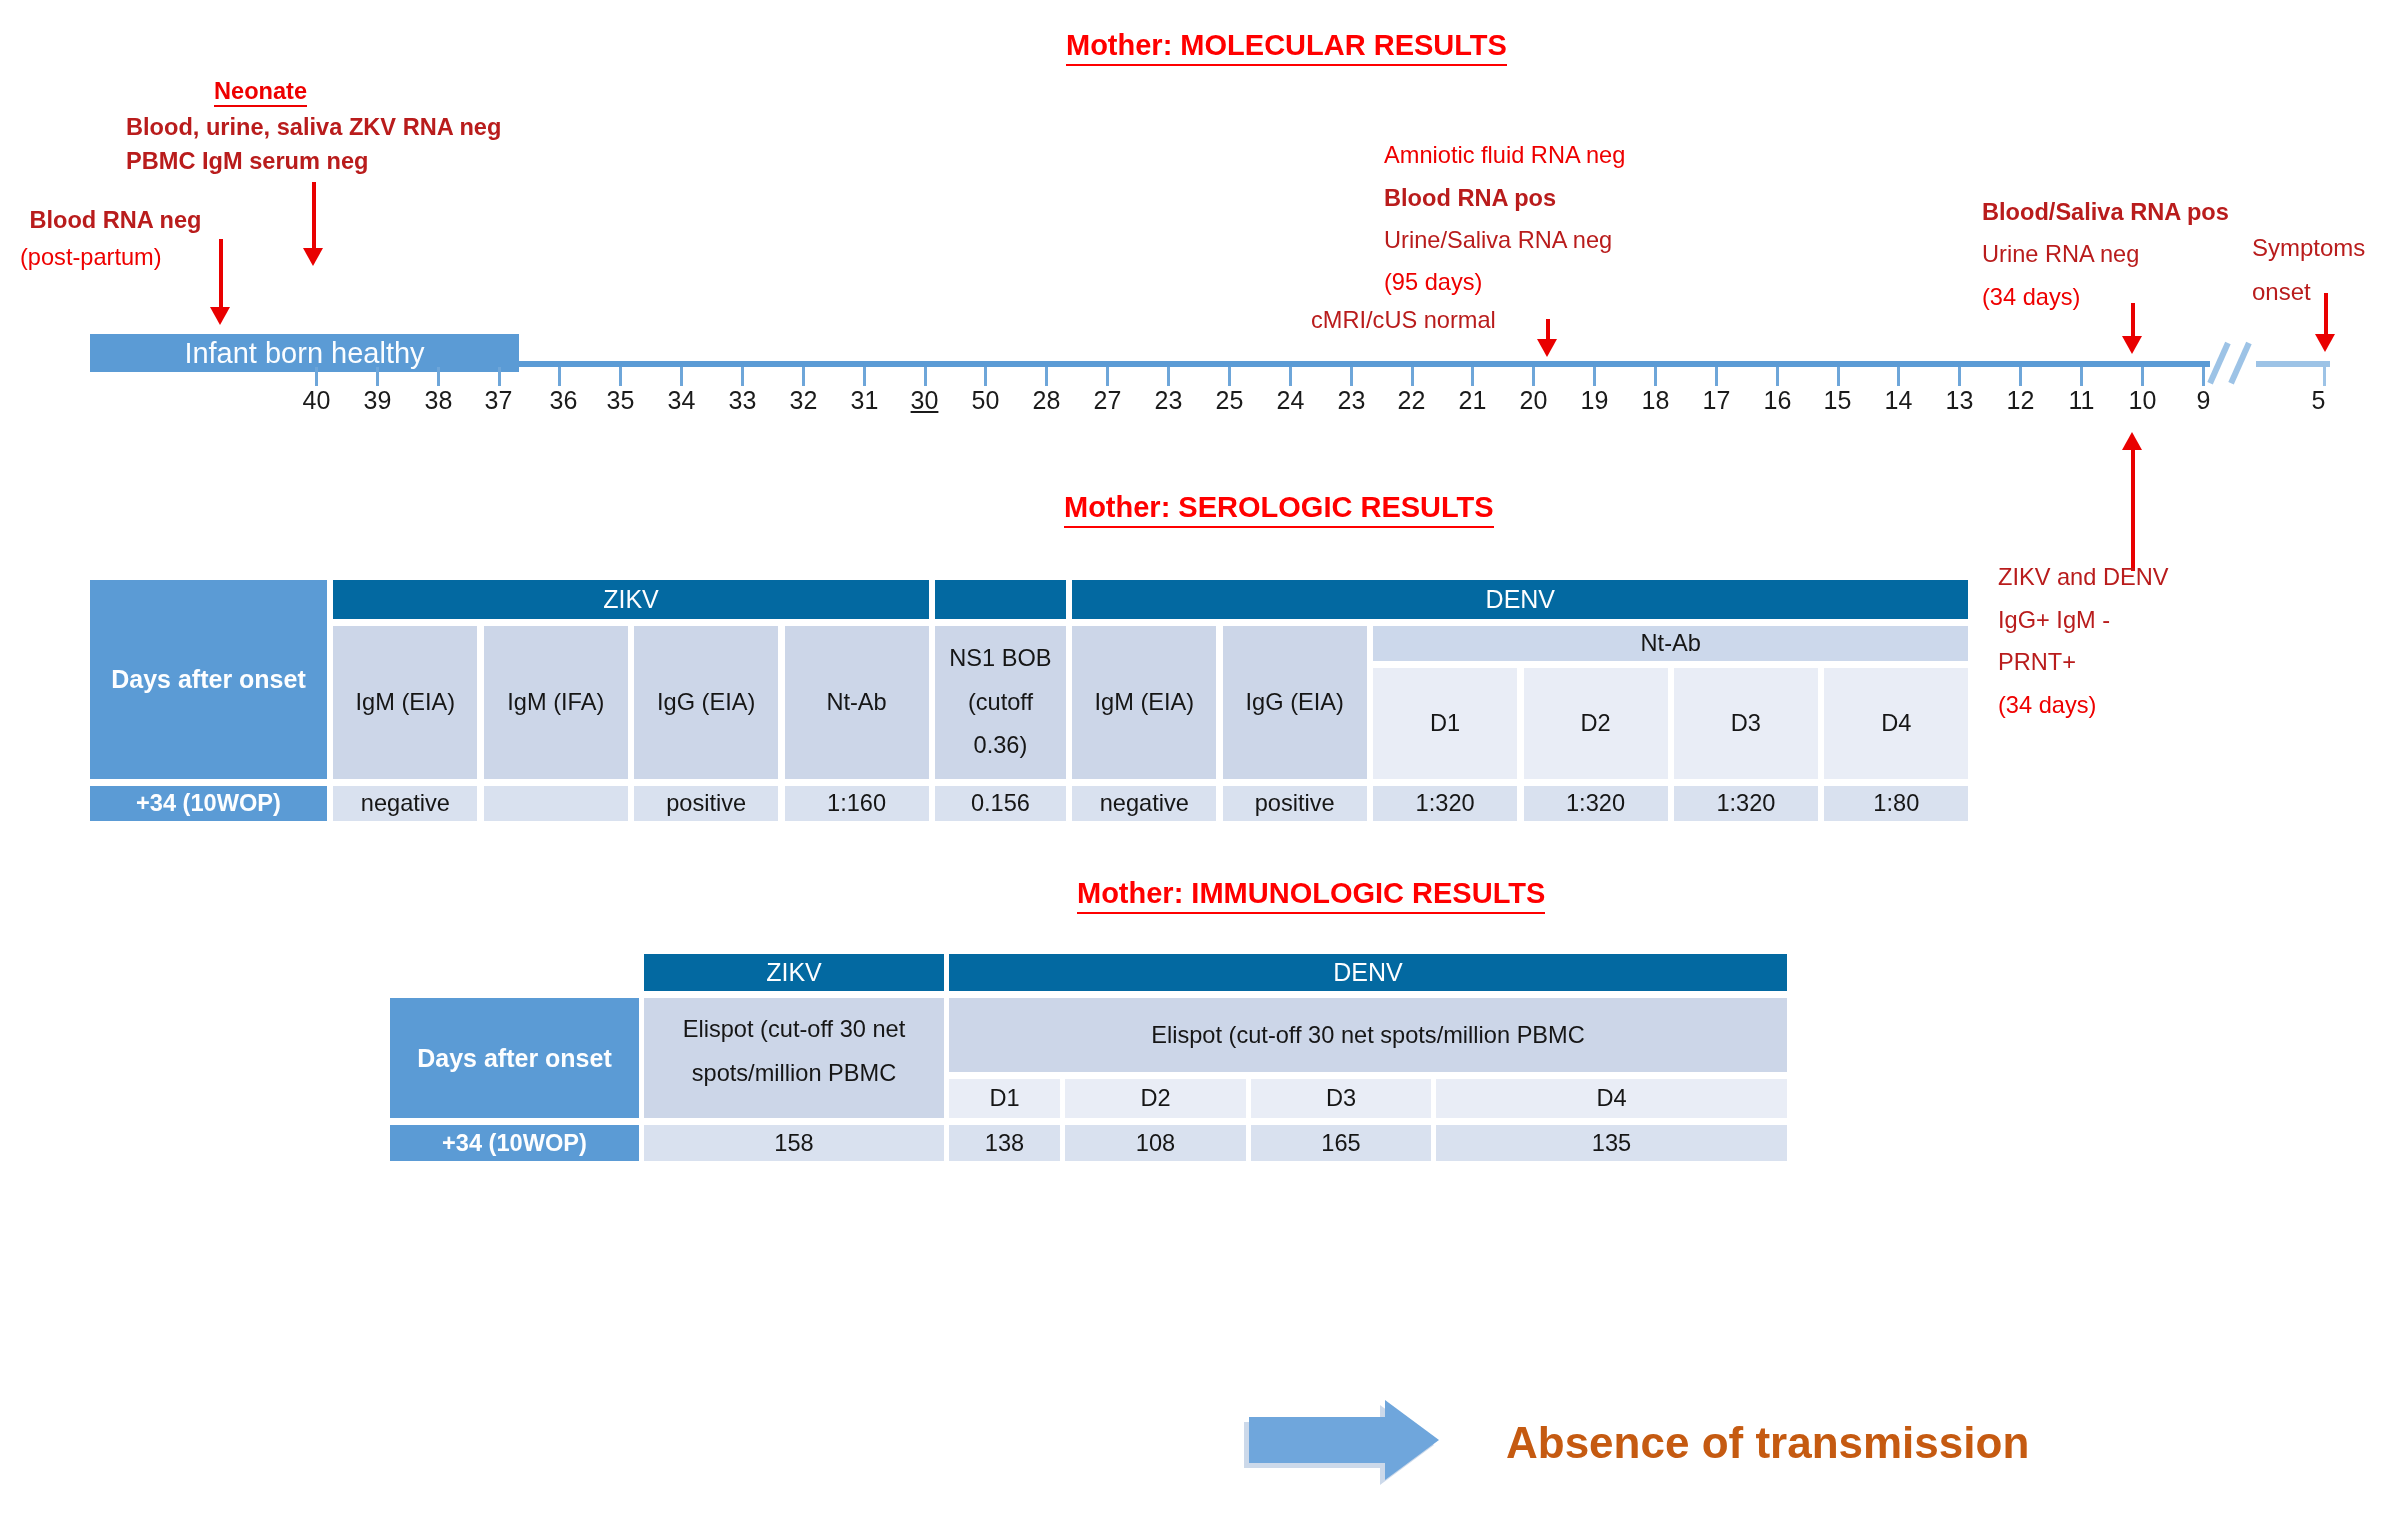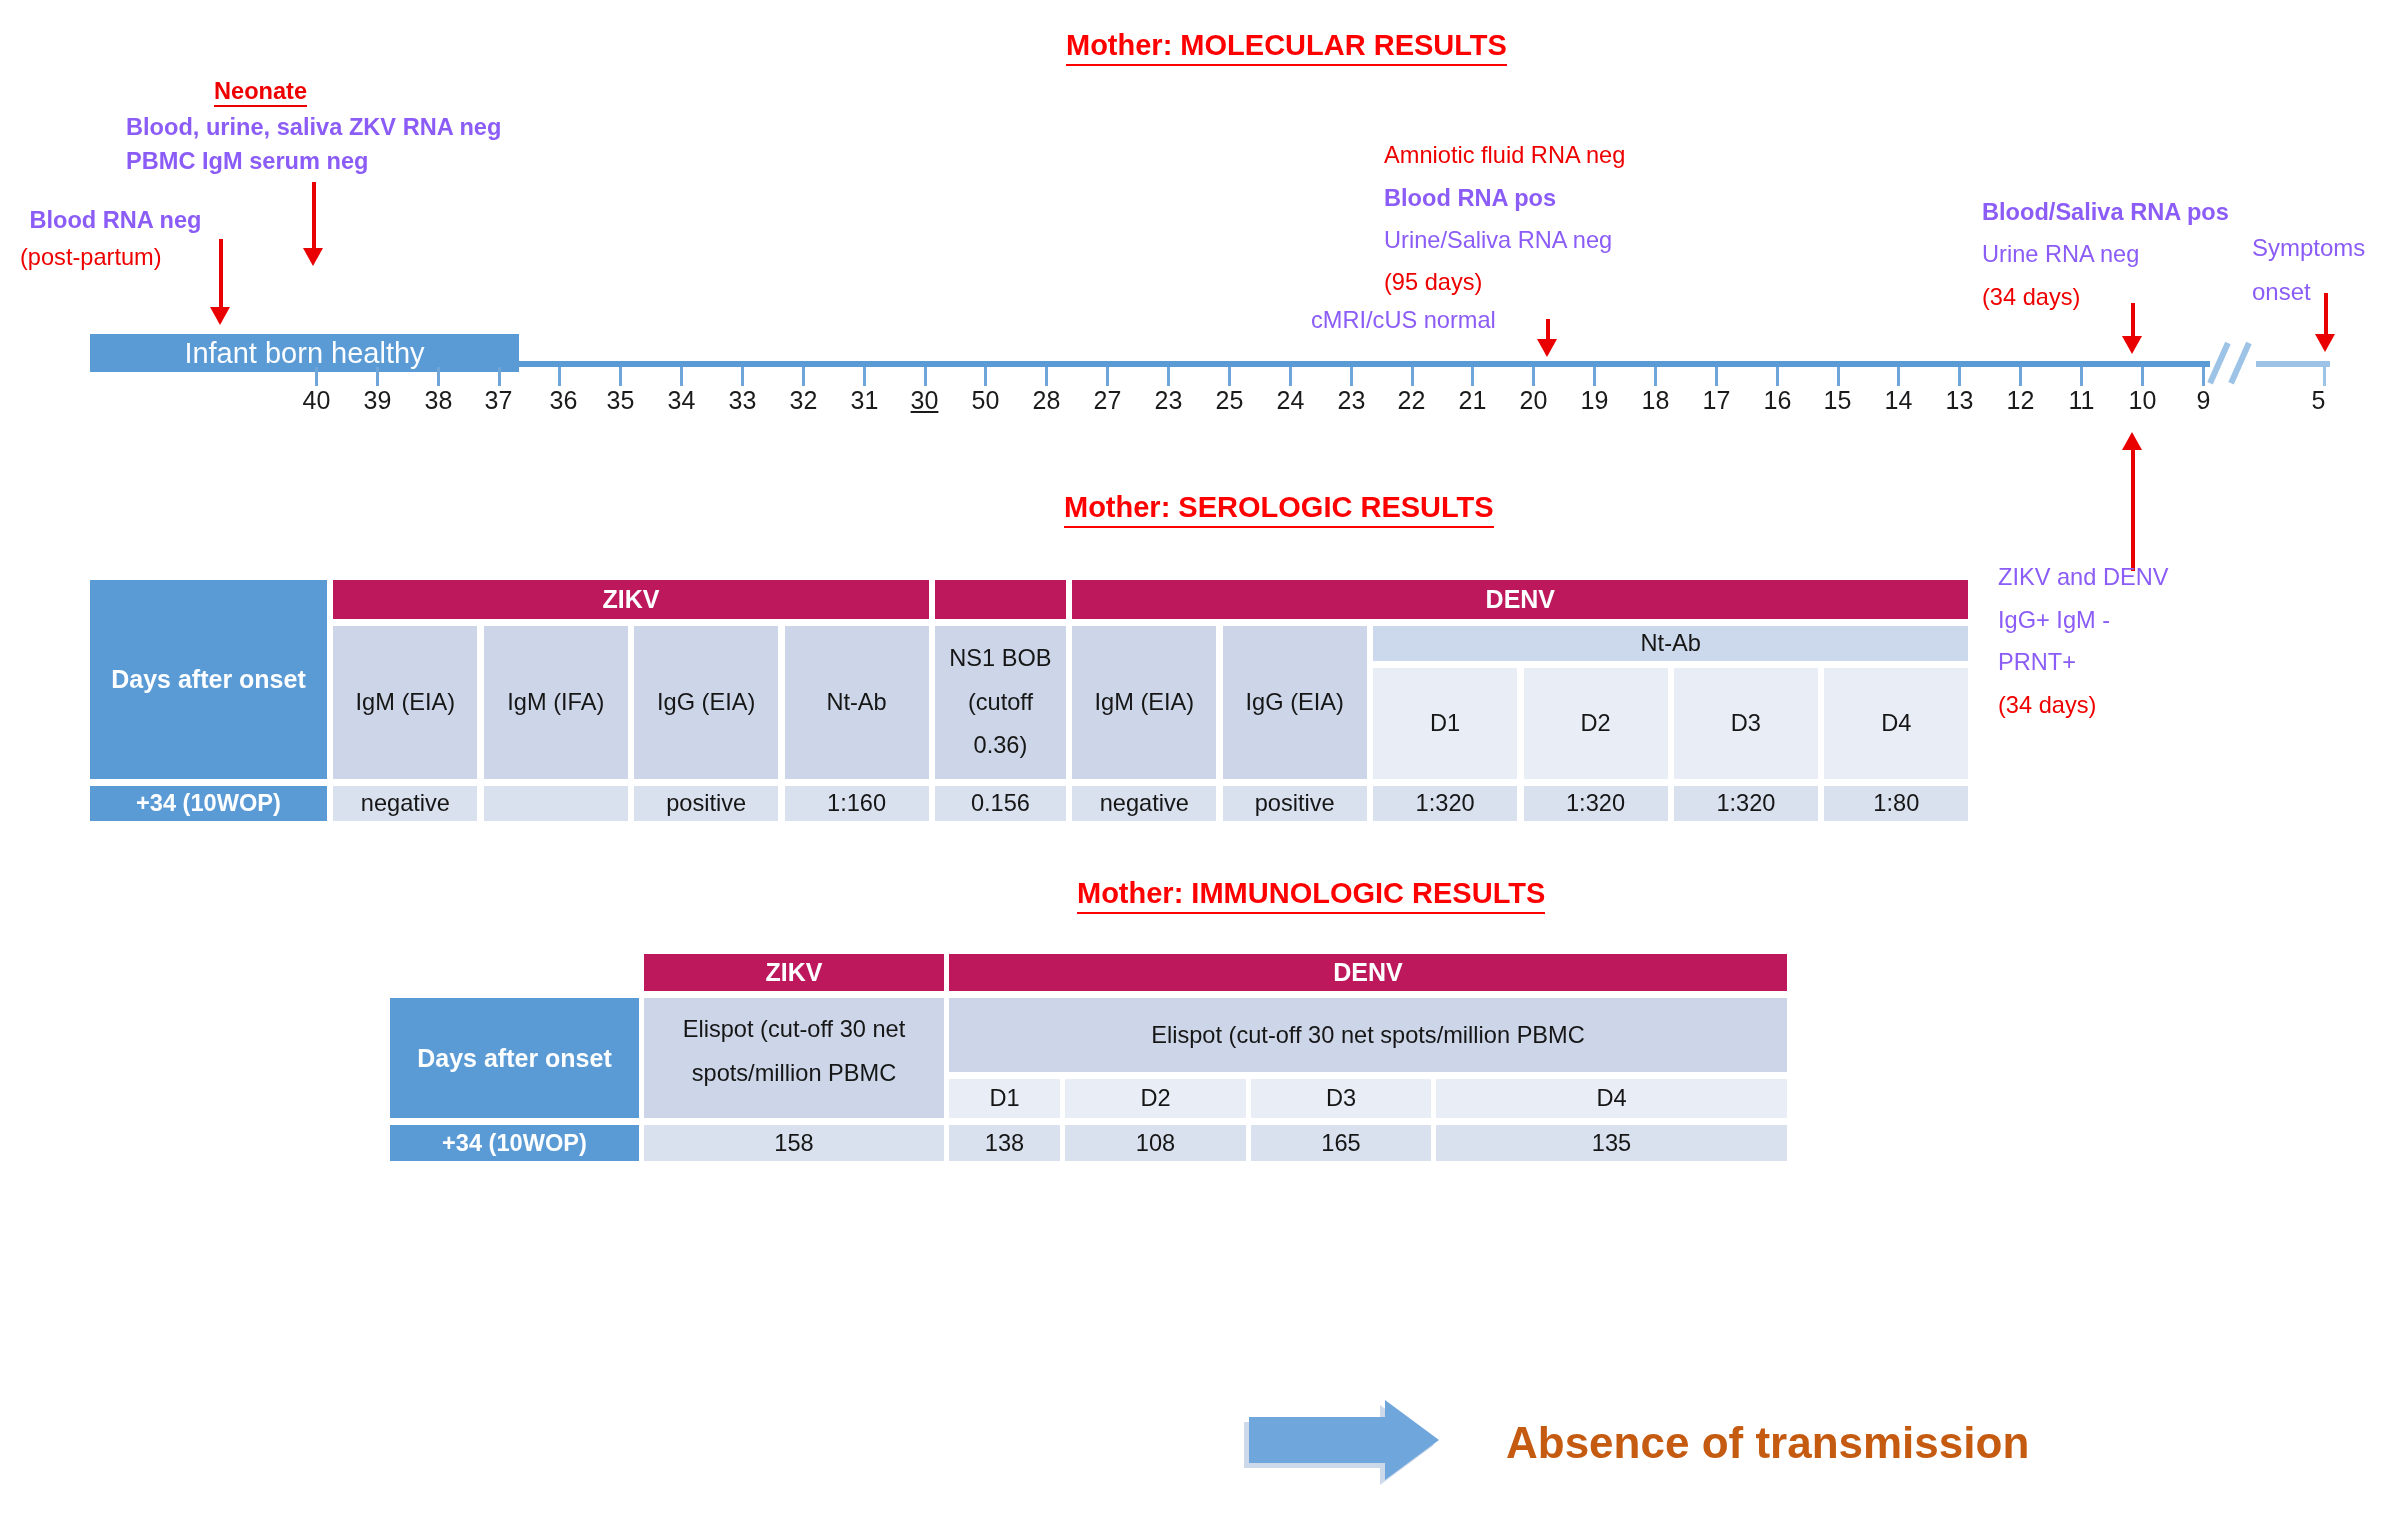--- a/index.html
+++ b/index.html
@@ -27,38 +27,38 @@
   .rarrow{position:absolute;width:3.6px;background:#e90000;}
   .rarrow.down::after{
     content:'';position:absolute;left:-8.6px;bottom:-18px;width:0;height:0;
     border-left:10px solid transparent;border-right:10px solid transparent;border-top:18.6px solid #e90000;
   }
   .rarrow.up::before{
     content:'';position:absolute;left:-8.6px;top:-18px;width:0;height:0;
     border-left:10px solid transparent;border-right:10px solid transparent;border-bottom:18.6px solid #e90000;
   }
   
-  .ann{position:absolute;font-size:23.6px;line-height:1.0;white-space:nowrap;color:#8b5cf6;}
+  .ann{position:absolute;font-size:23.6px;line-height:1.0;white-space:nowrap;color:#b91c1c;}
   .ann.red{color:#ee0000;}
   .ann.b{font-weight:bold;}
   .ann.u{border-bottom:2.9px solid #ee0000;padding-bottom:1.4px;}
   
   .grid{position:absolute;display:grid;}
   .sero{
     left:90px;top:580px;
     grid-template-columns:237px 144px 144px 144px 144px 131px 144px 144px 144px 144px 144px 144px;
     grid-template-rows:39px 35px 111px 35px;column-gap:6.4px;row-gap:7.1px;
   }
   .immu{
     left:390px;top:954px;
     grid-template-columns:249px 300px 111px 181px 180px 351px;
     grid-template-rows:37px 74px 39px 36px;column-gap:5px;row-gap:7.1px;
   }
   .cell{display:flex;align-items:center;justify-content:center;text-align:center;font-size:23.6px;}
-  .band{background:#be185d;color:#fdfeff;font-weight:bold;font-size:25px;}
+  .band{background:#0369a1;color:#fdfeff;font-weight:normal;font-size:25px;}
   .corner{background:#5b9bd5;color:#fdfeff;font-weight:bold;font-size:25px;}
   .sub{background:#ccd6e8;}
   .sub.airy{line-height:1.85;padding:0 13px;}
   .strip{background:#ccd8eb;}
   .dcell{background:#e9edf6;}
   .dat{background:#d9e1ef;}
   .datlabel{background:#5b9bd5;color:#fdfeff;font-weight:bold;}
   
   .foot-main{position:absolute;left:140px;top:1356px;font-size:52px;line-height:89px;color:#000;white-space:nowrap;}
   .conclusion{position:absolute;left:1506px;top:1418px;font-size:44px;font-weight:bold;color:#c55a11;white-space:nowrap;}

